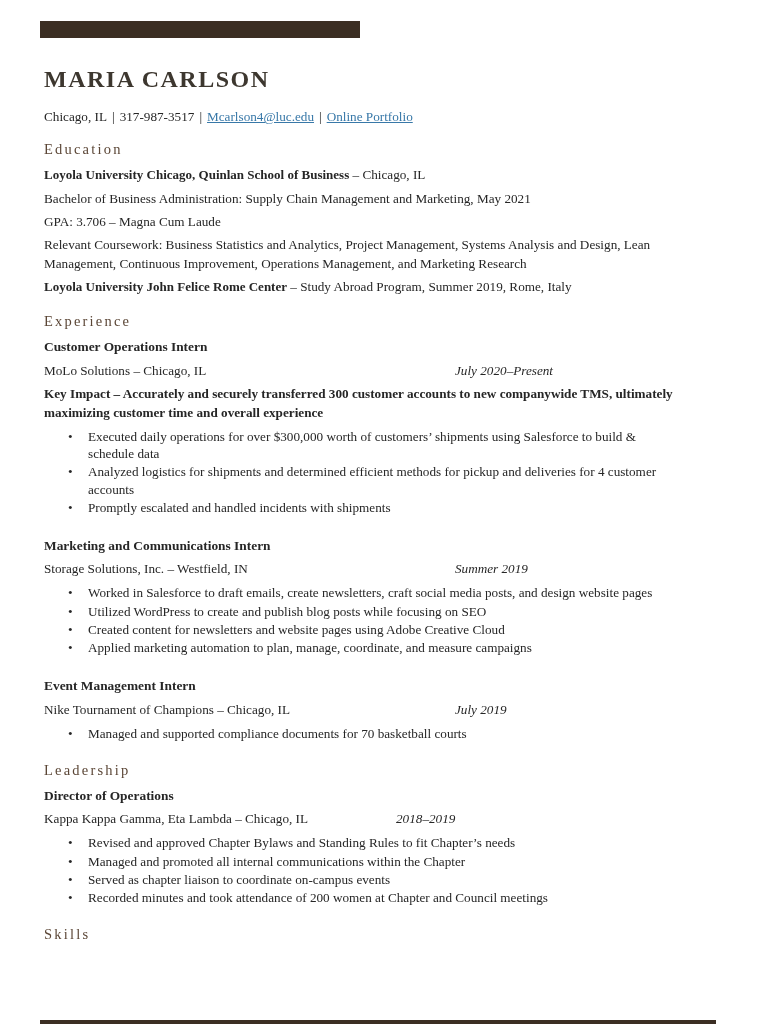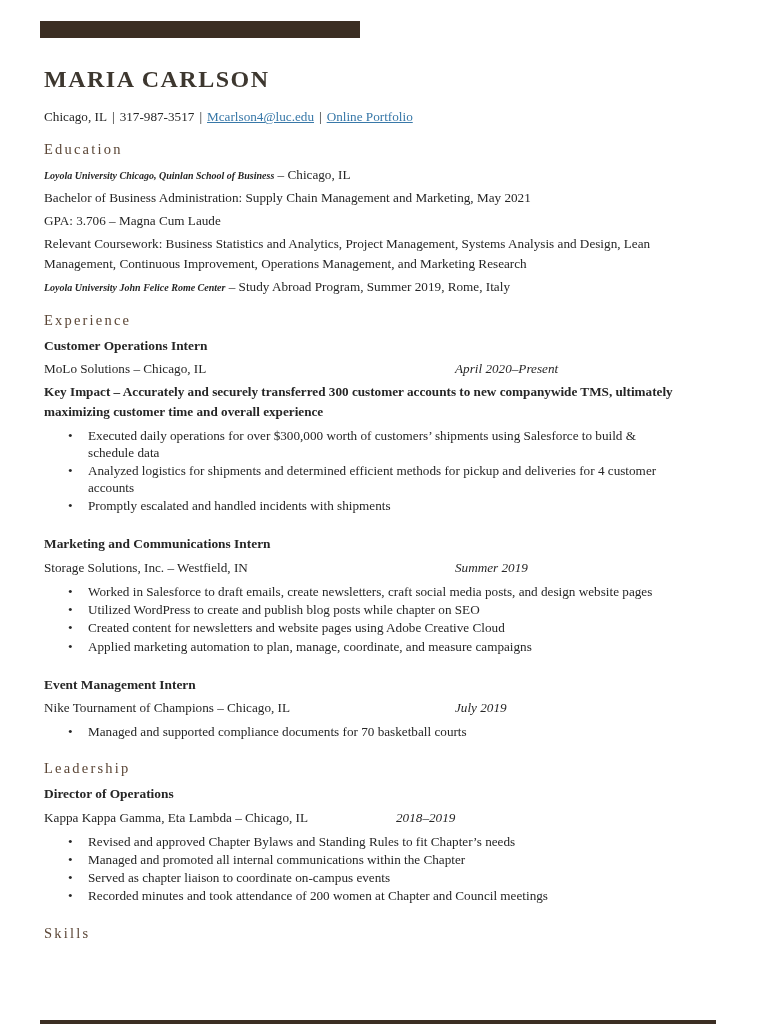--- a/index.html
+++ b/index.html
@@ -53,21 +53,21 @@
     font-size:14.5px;
     font-weight:normal;
     letter-spacing:2.2px;
     color:var(--heading-color);
   }
   p.line{
     margin:0 0 4px 0;
     font-size:13.2px;
     line-height:1.45;
   }
-  p.line strong{font-size:10px;font-style:italic;}
+  p.line strong{font-size:13px;}
   .job{margin-bottom:20px;}
   .job-title{
     margin:0 0 4px 0;
     font-size:13.4px;
     font-weight:bold;
     line-height:1.45;
   }
   .org-line{
     position:relative;
     margin:0 0 4px 0;
@@ -130,39 +130,39 @@
     <p class="line">GPA: 3.706 – Magna Cum Laude</p>
     <p class="line">Relevant Coursework: Business Statistics and Analytics, Project Management, Systems Analysis and Design, Lean Management, Continuous Improvement, Operations Management, and Marketing Research</p>
     <p class="line"><strong>Loyola University John Felice Rome Center</strong><span> – Study Abroad Program, Summer 2019, Rome, Italy</span></p>
 
     <h2 class="section">Experience</h2>
 
     <div class="job">
       <p class="job-title">Customer Operations Intern</p>
       <p class="org-line">
         <span>MoLo Solutions – Chicago, IL</span>
-        <span class="date date-exp">April 2020–Present</span>
+        <span class="date date-exp">July 2020–Present</span>
       </p>
       <p class="key-impact"><strong>Key Impact</strong><span> – Accurately and securely transferred 300 customer accounts to new companywide TMS, ultimately maximizing customer time and overall experience</span></p>
       <ul class="bullets">
         <li>Executed daily operations for over $300,000 worth of customers’ shipments using Salesforce to build &amp; schedule data</li>
         <li>Analyzed logistics for shipments and determined efficient methods for pickup and deliveries for 4 customer accounts</li>
         <li>Promptly escalated and handled incidents with shipments</li>
       </ul>
     </div>
 
     <div class="job">
       <p class="job-title">Marketing and Communications Intern</p>
       <p class="org-line">
         <span>Storage Solutions, Inc. – Westfield, IN</span>
         <span class="date date-exp">Summer 2019</span>
       </p>
       <ul class="bullets">
         <li>Worked in Salesforce to draft emails, create newsletters, craft social media posts, and design website pages</li>
-        <li>Utilized WordPress to create and publish blog posts while chapter on SEO</li>
+        <li>Utilized WordPress to create and publish blog posts while focusing on SEO</li>
         <li>Created content for newsletters and website pages using Adobe Creative Cloud</li>
         <li>Applied marketing automation to plan, manage, coordinate, and measure campaigns</li>
       </ul>
     </div>
 
     <div class="job">
       <p class="job-title">Event Management Intern</p>
       <p class="org-line">
         <span>Nike Tournament of Champions – Chicago, IL</span>
         <span class="date date-exp">July 2019</span>

